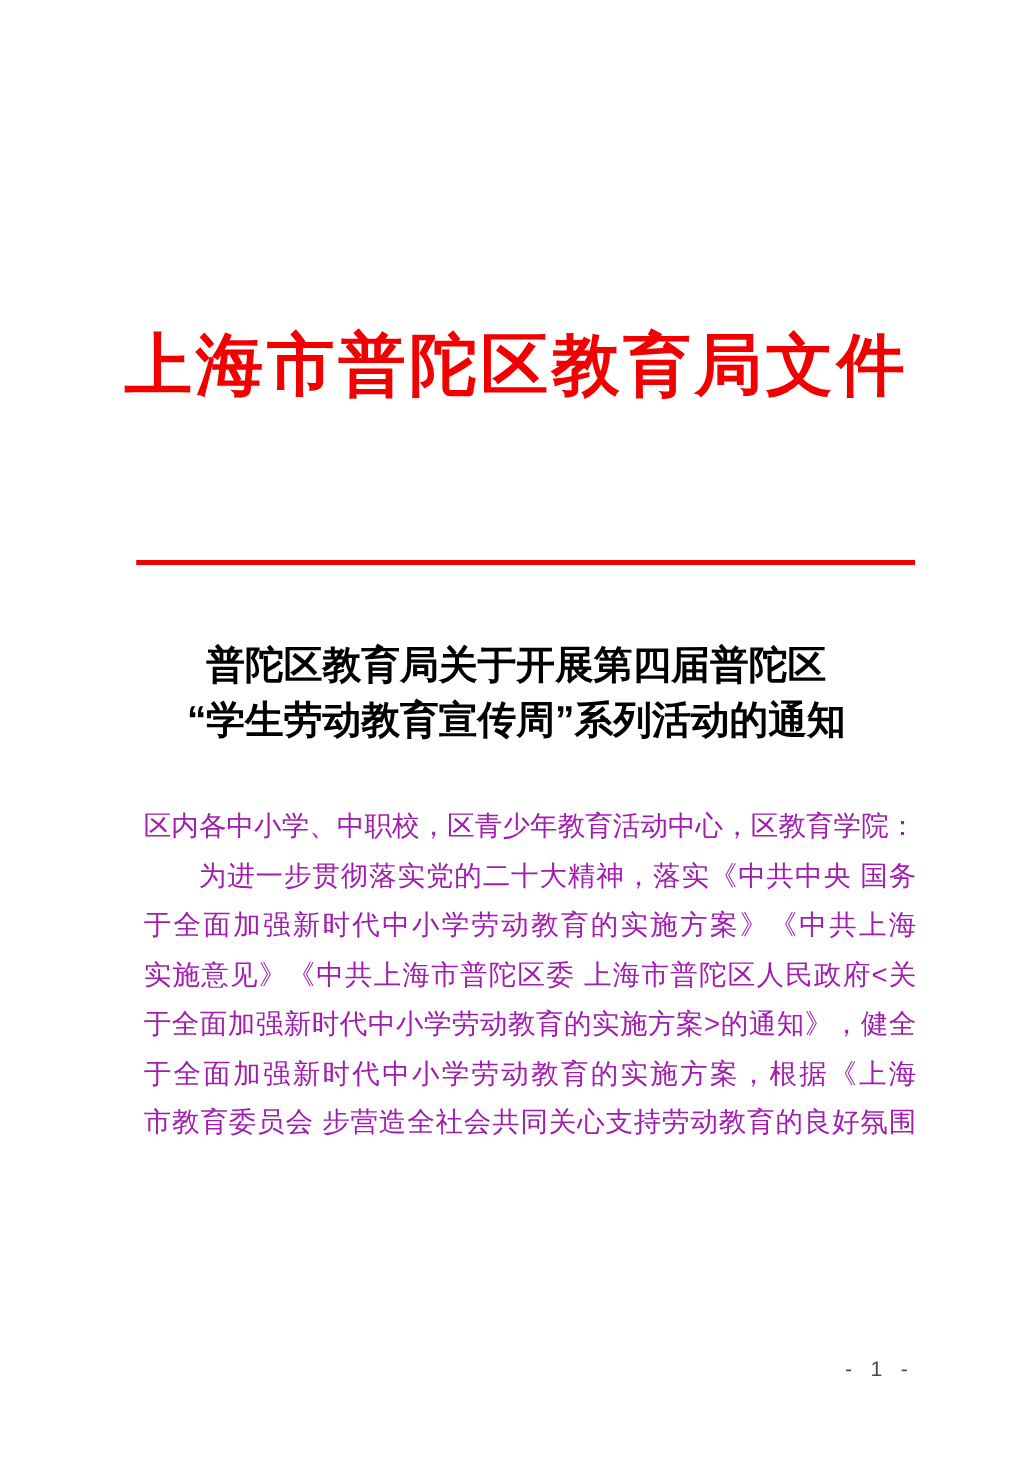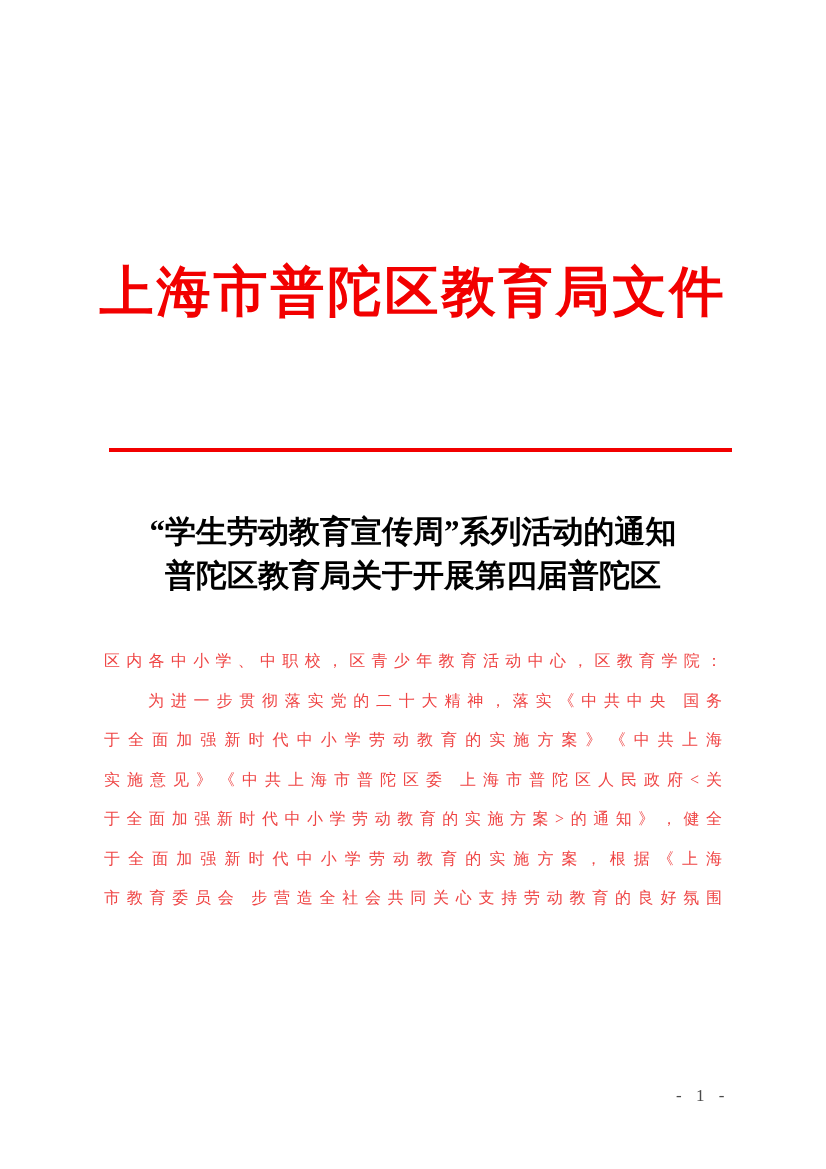--- a/index.html
+++ b/index.html
@@ -3,21 +3,21 @@
 <meta charset="utf-8">
 <style>
   * { margin: 0; padding: 0; box-sizing: border-box; }
   html, body { background: #ffffff; }
   .page {
     position: relative;
     width: 826px;
     height: 1169px;
     background: #ffffff;
     overflow: hidden;
-    font-family: Liberation Serif, serif;
+    font-family: Liberation Sans, sans-serif;
   }
   .agency-header {
     position: absolute;
     top: 252px;
     left: 0;
     width: 100%;
     text-align: center;
     color: #f20000;
     font-size: 54px;
     font-weight: bold;
@@ -51,24 +51,24 @@
     width: 100%;
     text-align: center;
     color: #000000;
     font-size: 31px;
     font-weight: bold;
     line-height: 44px;
   }
   .body-text {
     position: absolute;
     top: 641px;
-    left: 104px;
+    left: 115px;
     width: 618px;
-    color: #ef4444;
-    font-size: 16px;
+    color: #a21caf;
+    font-size: 22px;
   }
   .body-line {
     height: 39.5px;
     line-height: 39.5px;
     text-align: justify;
     text-align-last: justify;
     overflow: hidden;
   }
   .body-line.indent { text-indent: 44px; }
   .body-line.last   { text-align-last: left; }
@@ -87,22 +87,22 @@
 <body>
 
 <div class="page">
 
   <div class="agency-header">上海市普陀区教育局文件</div>
 
 
   <div class="red-line"></div>
 
   <div class="notice-title">
+    <div>普陀区教育局关于开展第四届普陀区</div>
     <div>“学生劳动教育宣传周”系列活动的通知</div>
-    <div>普陀区教育局关于开展第四届普陀区</div>
   </div>
 
   <div class="body-text">
     <div class="body-line">区内各中小学、中职校，区青少年教育活动中心，区教育学院：</div>
     <div class="body-line indent">为进一步贯彻落实党的二十大精神，落实《中共中央 国务</div>
     <div class="body-line">于全面加强新时代中小学劳动教育的实施方案》《中共上海</div>
     <div class="body-line">实施意见》《中共上海市普陀区委 上海市普陀区人民政府&lt;关</div>
     <div class="body-line">于全面加强新时代中小学劳动教育的实施方案&gt;的通知》，健全</div>
     <div class="body-line">于全面加强新时代中小学劳动教育的实施方案，根据《上海</div>
     <div class="body-line">市教育委员会 步营造全社会共同关心支持劳动教育的良好氛围</div>

